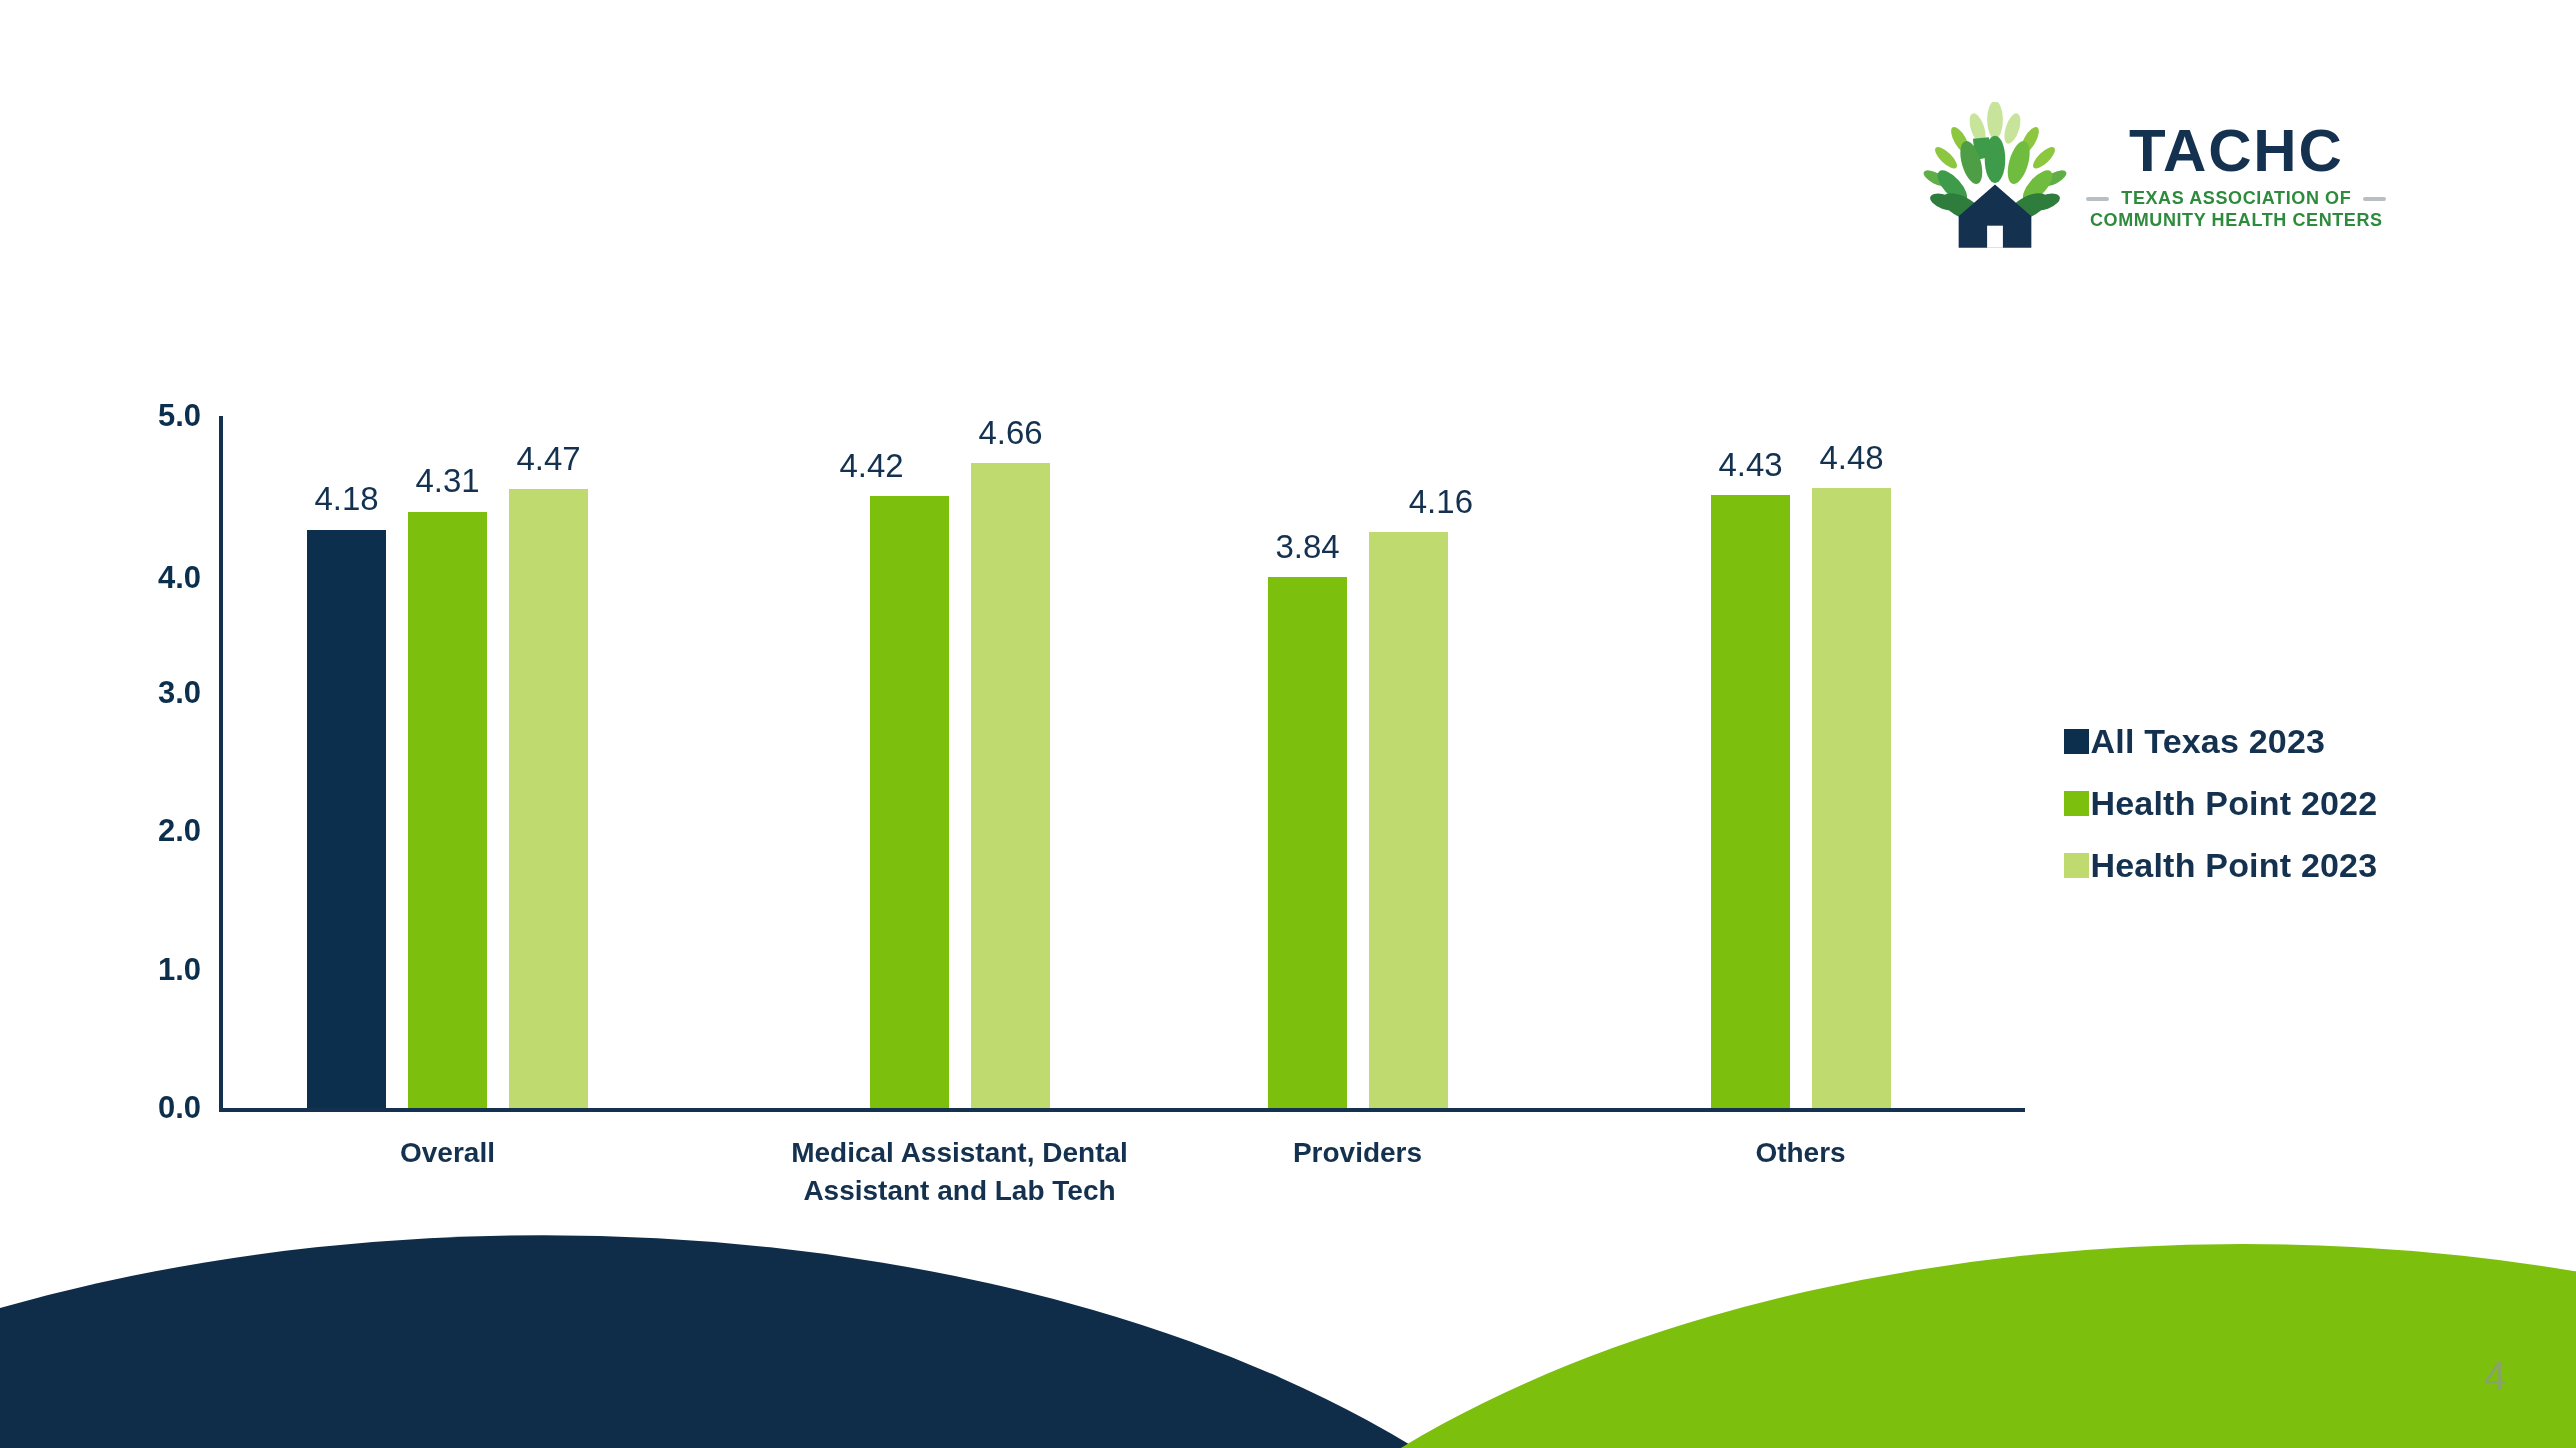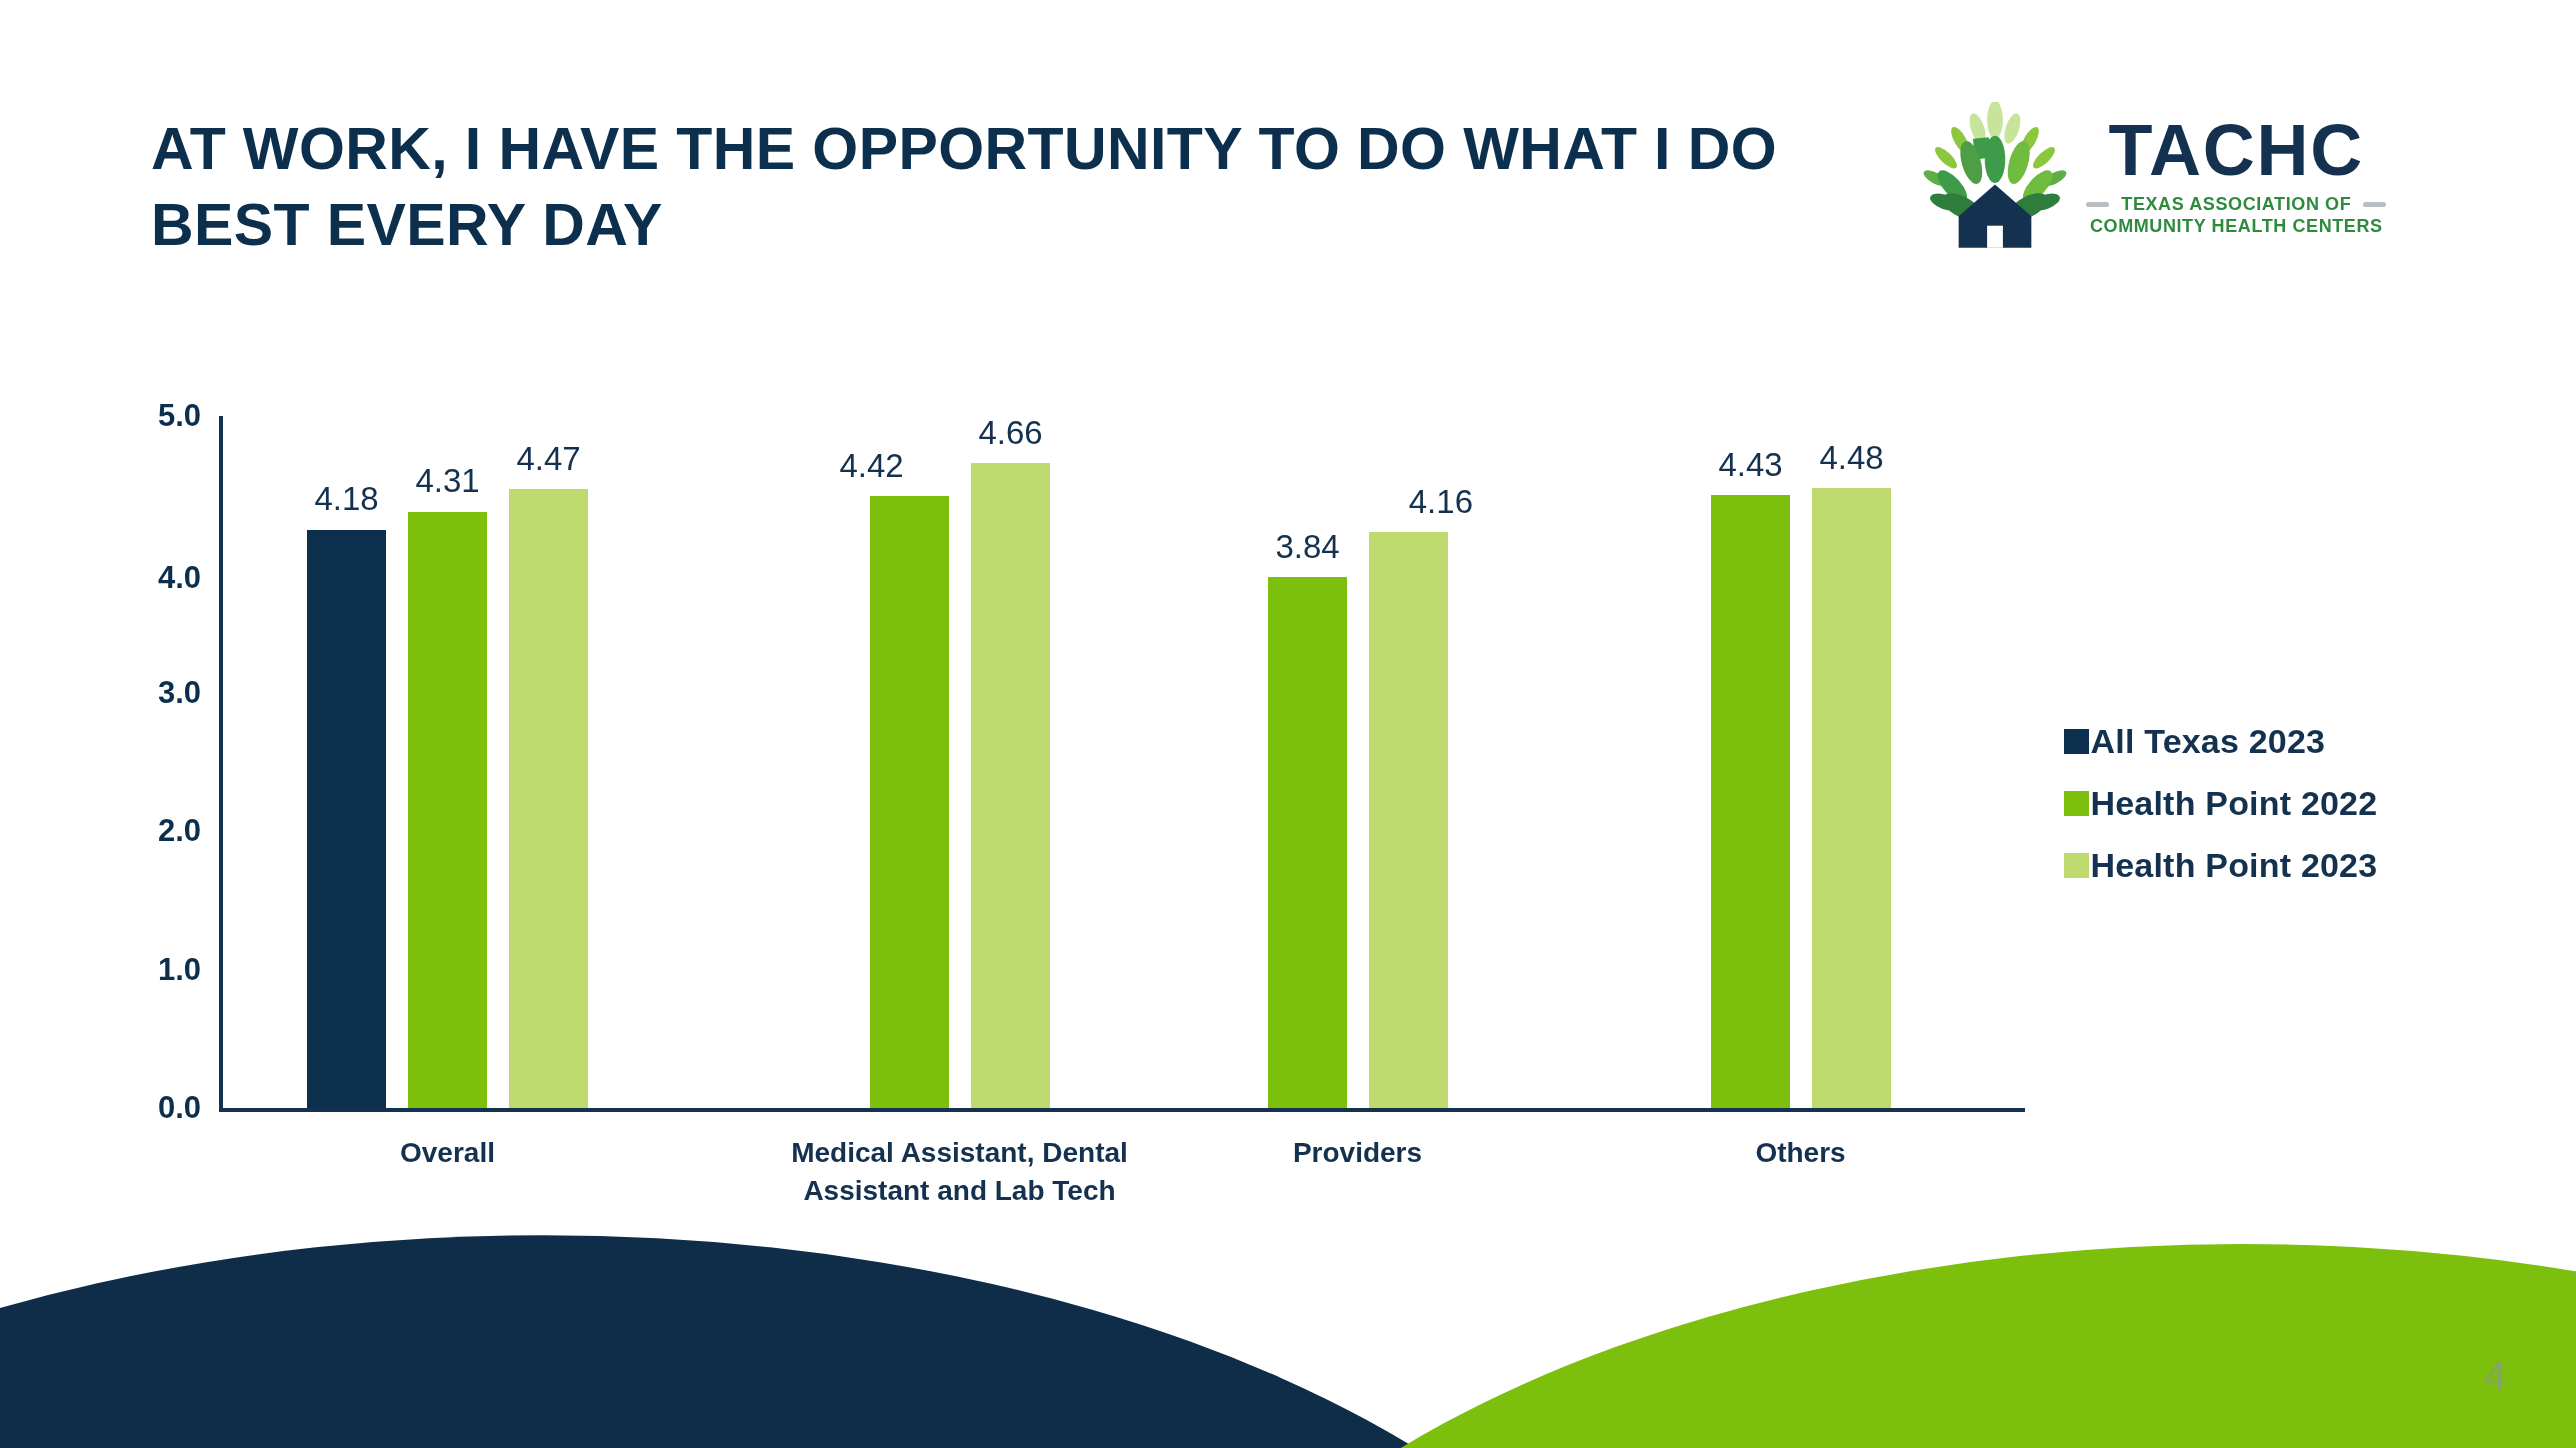--- a/index.html
+++ b/index.html
@@ -61,21 +61,21 @@
     flex: 0 0 auto;
   }
   .logo-words {
     display: flex;
     flex-direction: column;
     align-items: center;
     justify-content: center;
   }
   .logo-acronym {
     color: #14324F;
-    font-size: 72px;
+    font-size: 60px;
     font-weight: 700;
     letter-spacing: 1.8px;
     line-height: 0.96;
     font-family: "Liberation Sans", sans-serif;
   }
   .logo-rule-row {
     display: flex;
     align-items: center;
     gap: 12px;
     margin-top: 8px;
@@ -187,21 +187,20 @@
 </head>
 <body>
 
 <div id="slide">
 
   <svg class="wave-layer" viewBox="0 0 2941 1654" preserveAspectRatio="none" aria-hidden="true">
     <ellipse id="wave-navy" cx="620" cy="2130" rx="1330" ry="720" fill="#0F2C49"></ellipse>
     <ellipse id="wave-green" cx="2560" cy="2120" rx="1290" ry="700" fill="#7CBF0C"></ellipse>
   </svg>
 
-  <div class="slide-title">AT WORK, I HAVE THE OPPORTUNITY TO DO WHAT I DO BEST EVERY DAY</div>
 
   <div class="logo">
     <svg class="logo-mark" viewBox="0 0 200 190" aria-hidden="true">
       <g>
 
         <ellipse cx="100" cy="22" rx="10" ry="24" fill="#C7E49A"></ellipse>
         <ellipse cx="78" cy="33" rx="8.5" ry="20" transform="rotate(-18 78 33)" fill="#C7E49A"></ellipse>
         <ellipse cx="122" cy="33" rx="8.5" ry="20" transform="rotate(18 122 33)" fill="#C7E49A"></ellipse>
 
         <ellipse cx="56" cy="48" rx="7.5" ry="19" transform="rotate(-30 56 48)" fill="#8DC63F"></ellipse>

